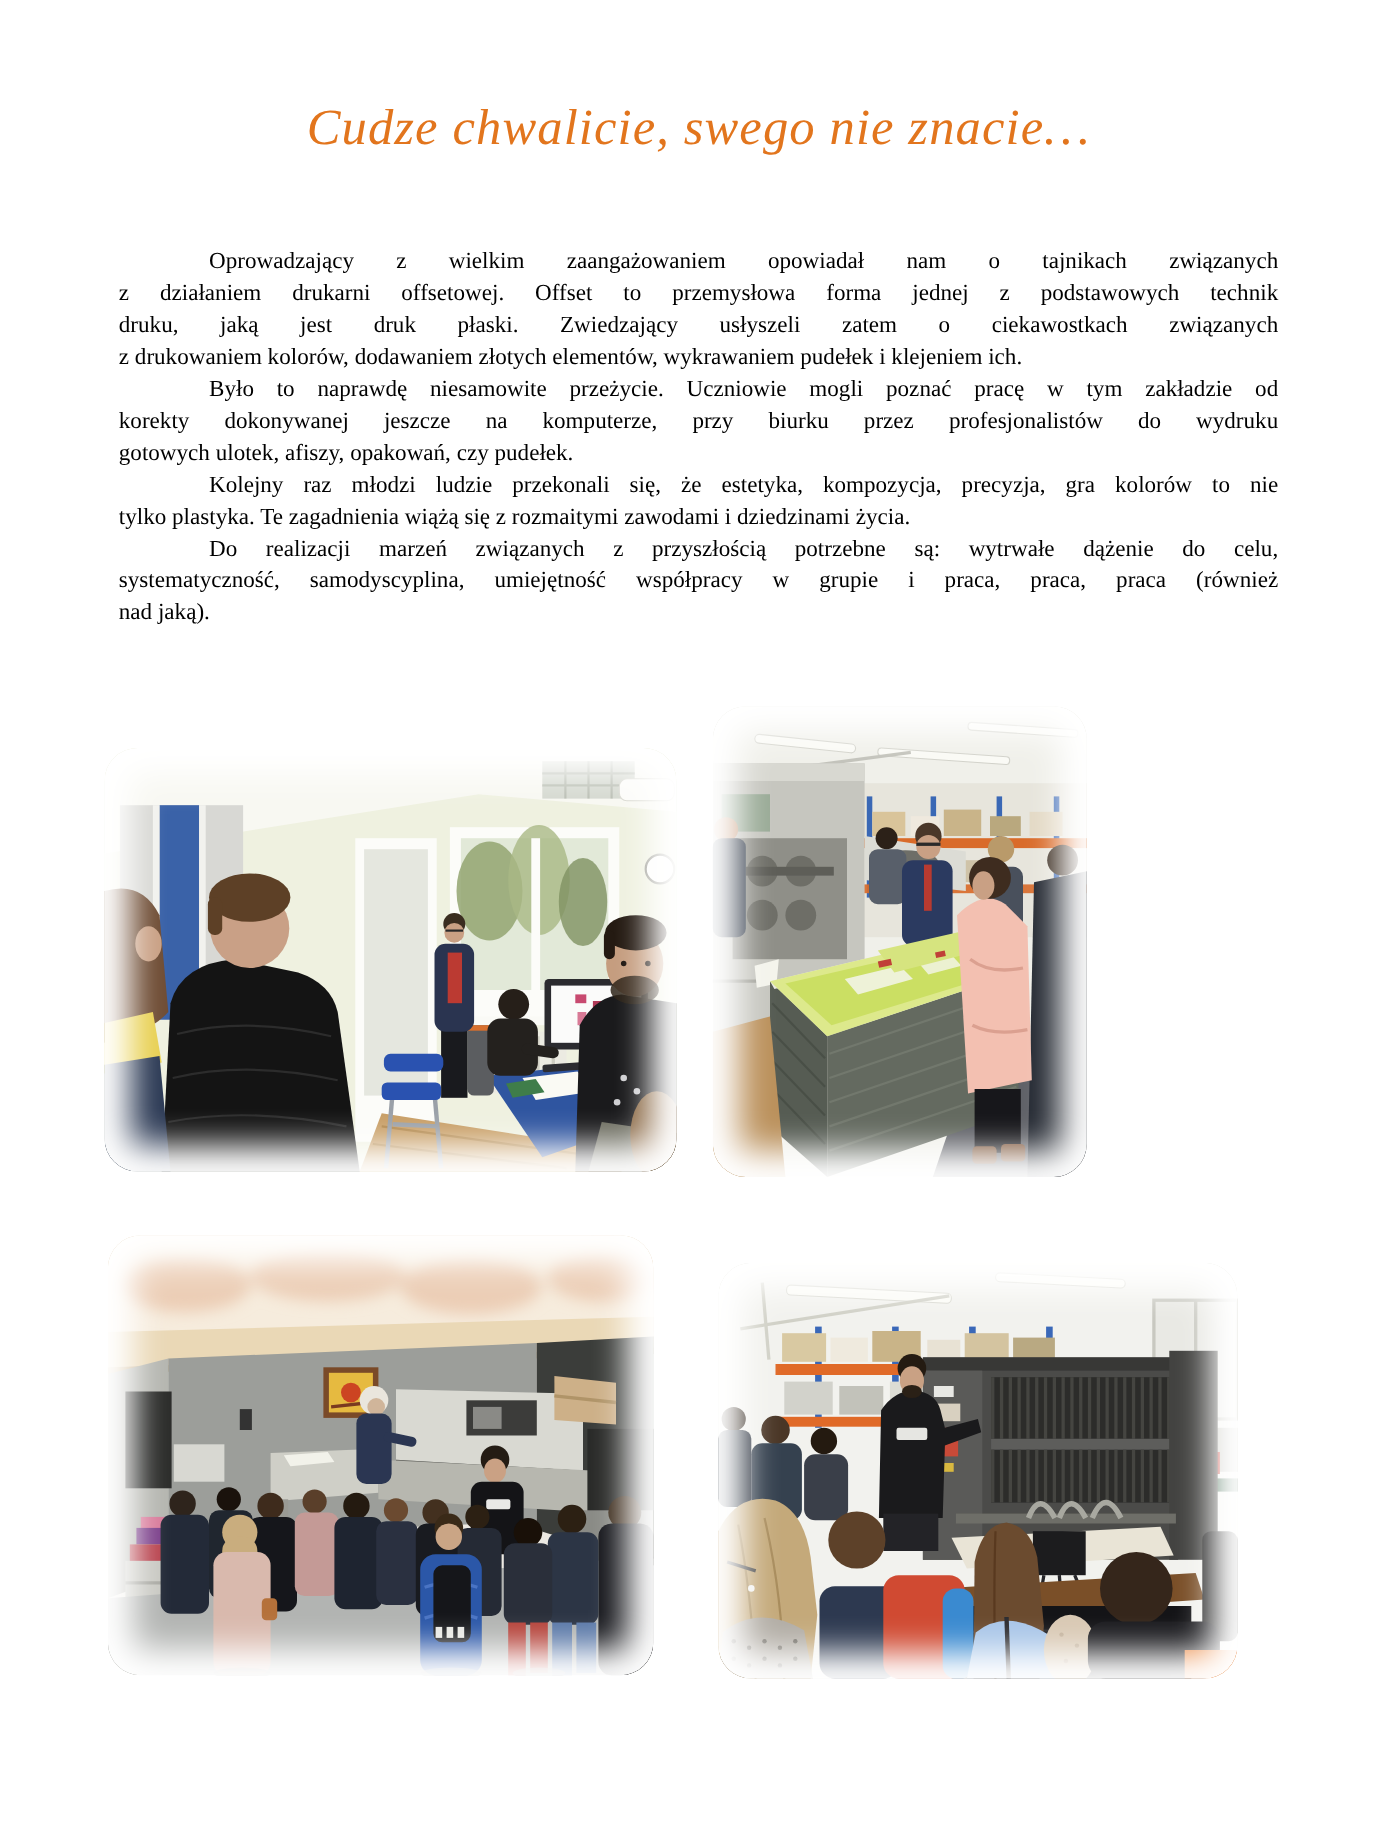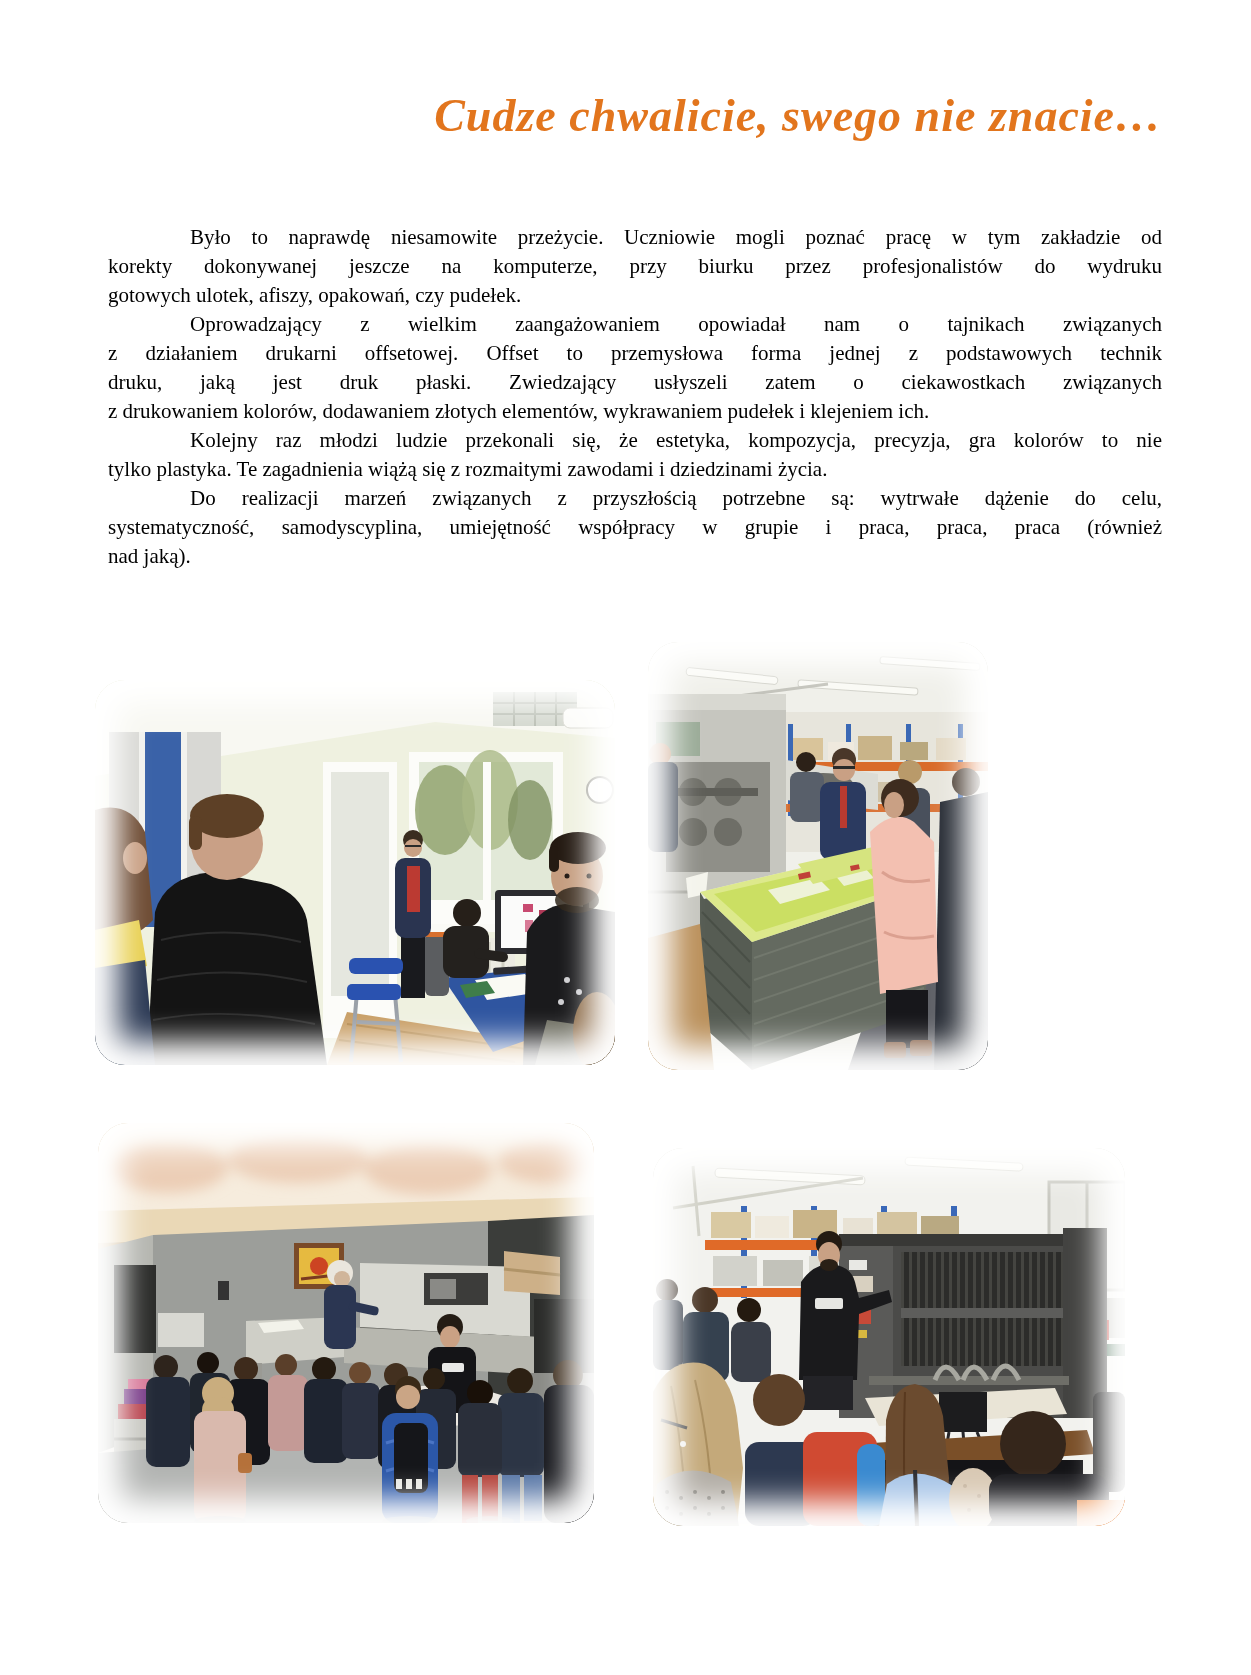--- a/index.html
+++ b/index.html
@@ -9,24 +9,24 @@
     margin:0 auto;
     background:#ffffff;
     font-family:"Liberation Serif", serif;
     color:#000;
     overflow:hidden;
   }
   .title{
     position:absolute;
     left:108px;top:86px;width:1054px;
     margin:0;
-    text-align:right;
+    text-align:center;
     font-family:"Liberation Serif", serif;
     font-style:italic;
-    font-weight:700;
+    font-weight:400;
     font-size:46px;
     letter-spacing:1px;
     line-height:60px;
   }
   .body-text{
     position:absolute;
     left:108px;top:223px;width:1054px;
     font-size:21px;
     line-height:29px;
     text-align:justify;
@@ -55,22 +55,22 @@
   .photo4{left:653px;top:1148px;width:472px; height:378px;}
 </style>
 </head>
 <body>
 
 <div class="page">
 
   <h1 class="title" style="color: rgb(226, 117, 29);">Cudze chwalicie, swego nie znacie…</h1>
 
   <div class="body-text">
+      <p>Oprowadzający z wielkim zaangażowaniem opowiadał nam o tajnikach związanych<br>z działaniem drukarni offsetowej. Offset to przemysłowa forma  jednej z podstawowych technik<br>druku, jaką jest druk płaski. Zwiedzający usłyszeli zatem  o ciekawostkach  związanych<br><span class="lastline">z drukowaniem kolorów, dodawaniem złotych elementów, wykrawaniem pudełek i klejeniem ich.</span></p>
       <p>Było to naprawdę niesamowite przeżycie. Uczniowie mogli poznać pracę w tym zakładzie od<br>korekty dokonywanej jeszcze na komputerze, przy biurku przez profesjonalistów do wydruku<br><span class="lastline">gotowych ulotek, afiszy, opakowań, czy pudełek.</span></p>
-      <p>Oprowadzający z wielkim zaangażowaniem opowiadał nam o tajnikach związanych<br>z działaniem drukarni offsetowej. Offset to przemysłowa forma  jednej z podstawowych technik<br>druku, jaką jest druk płaski. Zwiedzający usłyszeli zatem  o ciekawostkach  związanych<br><span class="lastline">z drukowaniem kolorów, dodawaniem złotych elementów, wykrawaniem pudełek i klejeniem ich.</span></p>
       <p>Kolejny raz młodzi ludzie przekonali się, że estetyka, kompozycja, precyzja, gra kolorów to nie<br><span class="lastline">tylko plastyka. Te zagadnienia wiążą się z rozmaitymi zawodami  i dziedzinami życia.</span></p>
       <p>Do realizacji marzeń związanych z przyszłością potrzebne są: wytrwałe dążenie do celu,<br>systematyczność, samodyscyplina, umiejętność współpracy w grupie i praca, praca, praca  (również<br><span class="lastline">nad jaką).</span></p>
     </div>
 
   <figure class="photo photo1" role="img" aria-label="Uczniowie w biurze drukarni obserwują pracę grafika przy komputerze">
     <svg viewBox="0 0 520 385" preserveAspectRatio="none">
       <rect width="520" height="385" fill="#eff1e0"></rect>
       <g>
         <polygon points="0,0 520,0 520,58 340,42 0,96" fill="#f8f8f2"></polygon>
         <rect x="398" y="12" width="84" height="34" fill="#d4d8cf"></rect>

